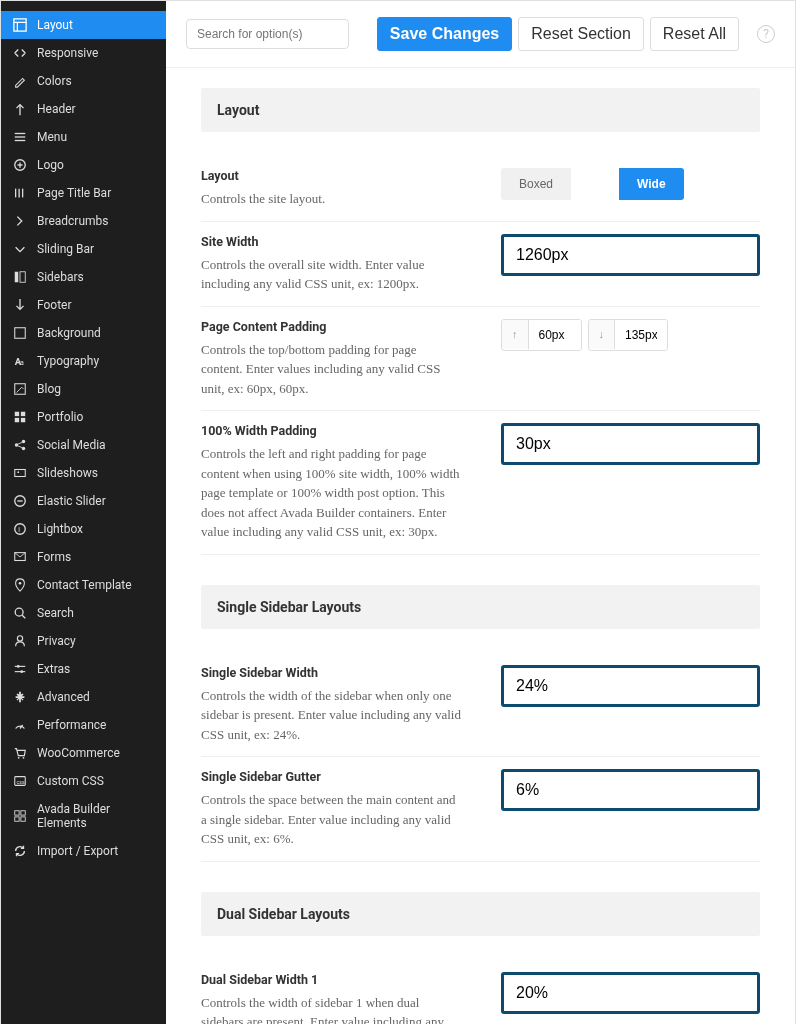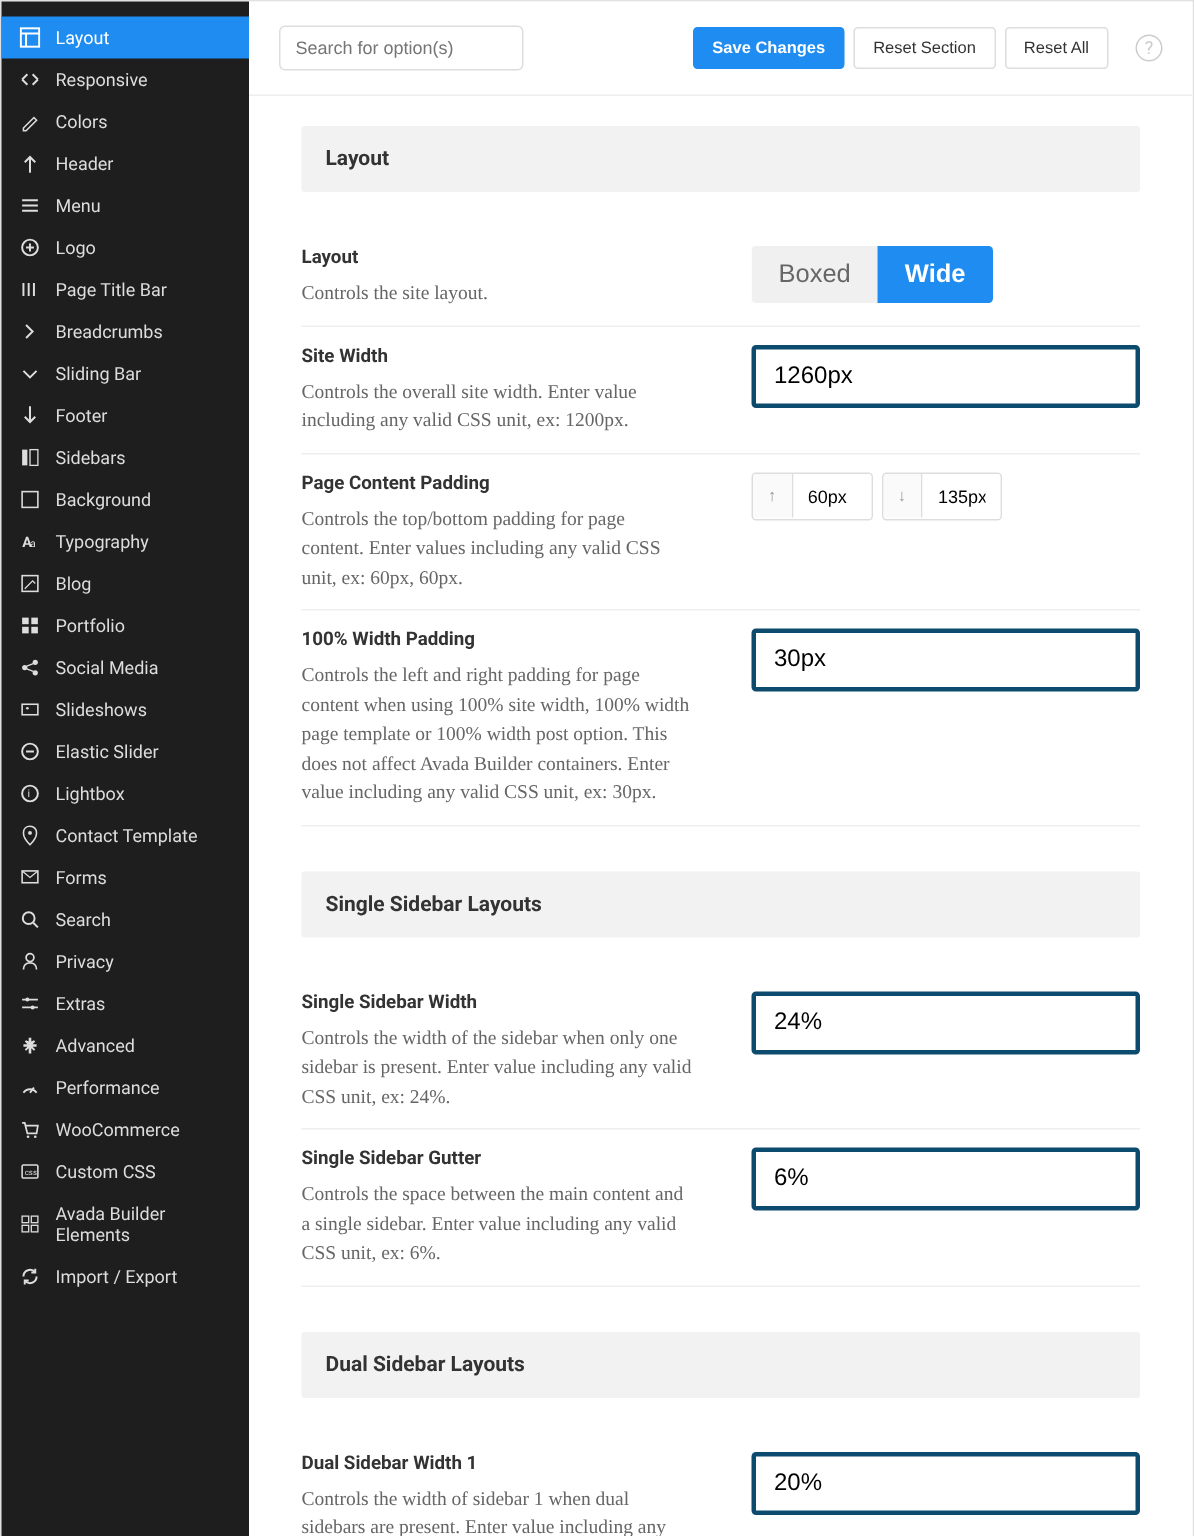--- a/index.html
+++ b/index.html
@@ -13,37 +13,37 @@
     .sidebar-item.active::after { content: ""; position: absolute; right: -8px; top: 50%; transform: translateY(-50%); border: 8px solid transparent; border-left-color: #1e8cf1; }
     .icon { width: 14px; height: 14px; display: inline-flex; align-items: center; justify-content: center; flex-shrink: 0; }
     .icon svg { width: 14px; height: 14px; fill: currentColor; }
     
     
     .main { flex: 1; display: flex; flex-direction: column; background: #fff; }
     .top-bar { display: flex; align-items: center; padding: 16px 20px; border-bottom: 1px solid #eee; }
     .search-box { flex-shrink: 0; }
     .search-box input { width: 163px; padding: 7px 10px; border: 1px solid #ddd; border-radius: 4px; font-size: 12px; }
     .top-buttons { margin-left: auto; display: flex; gap: 6px; align-items: center; }
-    .btn { padding: 7px 12px; border-radius: 3px; font-size: 11px; cursor: pointer; border: 1px solid #ddd; background: #fff; color: #333; }
+    .btn { padding: 7px 12px; border-radius: 3px; font-size: 16px; cursor: pointer; border: 1px solid #ddd; background: #fff; color: #333; }
     .btn-primary { background: #1e8cf1; color: #fff; border-color: #1e8cf1; font-weight: 600; }
     .help-icon { margin-left: 12px; width: 18px; height: 18px; border: 1.5px solid #ccc; border-radius: 50%; display: flex; align-items: center; justify-content: center; color: #ccc; font-size: 12px; }
     
     .content { flex: 1; padding: 20px 35px 0 35px; overflow-y: auto; }
     .section-header { background: #f2f2f2; padding: 14px 16px; font-weight: bold; font-size: 14px; color: #333; border-radius: 2px; margin-bottom: 24px; }
     
     .field-row { display: flex; padding: 12px 0; border-bottom: 1px solid #eee; gap: 40px; }
     .field-left { width: 260px; flex-shrink: 0; }
     .field-title { font-weight: bold; font-size: 12.5px; color: #333; margin-bottom: 6px; }
     .field-desc { font-size: 13px; color: #666; line-height: 1.5; font-family: Liberation Serif, serif; }
     .field-right { flex: 1; }
     .field-right input.text-input { width: 100%; padding: 9px 12px; border: 3px solid #0c4a6e; border-radius: 3px; font-size: 16px; }
     
     .toggle-group { display: inline-flex; border-radius: 3px; overflow: hidden; }
-    .toggle-btn { padding: 9px 18px; font-size: 17px; border: none; cursor: pointer; background: #f0f0f0; color: #666; }
-    .toggle-btn.active { background: #1e8cf1; color: #fff; font-weight: 600; }
+    .toggle-btn { padding: 9px 18px; font-size: 12px; border: none; cursor: pointer; background: #f0f0f0; color: #666; }
+    .toggle-btn.active { background: #1e8cf1; color: #fff; font-weight: 600; margin-left: 48px; }
     
     .padding-group { display: flex; gap: 6px; }
     .padding-box { display: flex; align-items: center; border: 1px solid #ddd; border-radius: 3px; overflow: hidden; }
     .arrow-label { padding: 8px 10px; color: #999; font-size: 11px; border-right: 1px solid #ddd; background: #fafafa; }
     .padding-box input { border: none; padding: 8px 10px; width: 52px; font-size: 12px; text-align: left; outline: none; }
     
     .spacer { height: 30px; }
   </style>
 </head>
 <body>
@@ -126,33 +126,33 @@
         <span class="icon">
           <svg viewBox="0 0 16 16">
             <path d="M3 6 L8 11 L13 6" stroke="currentColor" stroke-width="1.5" fill="none"></path>
           </svg>
         </span>
         <span>Sliding Bar</span>
       </div>
     <div class="sidebar-item">
         <span class="icon">
           <svg viewBox="0 0 16 16">
-            <path d="M8 1 L8 13 M4 9 L8 13 L12 9" stroke="currentColor" stroke-width="1.5" fill="none"></path>
-          </svg>
-        </span>
-        <span>Footer</span>
-      </div>
-    <div class="sidebar-item">
-        <span class="icon">
-          <svg viewBox="0 0 16 16">
             <rect x="2" y="2" width="4" height="12" fill="currentColor"></rect>
             <rect x="8" y="2" width="6" height="12" fill="none" stroke="currentColor"></rect>
           </svg>
         </span>
         <span>Sidebars</span>
+      </div>
+    <div class="sidebar-item">
+        <span class="icon">
+          <svg viewBox="0 0 16 16">
+            <path d="M8 1 L8 13 M4 9 L8 13 L12 9" stroke="currentColor" stroke-width="1.5" fill="none"></path>
+          </svg>
+        </span>
+        <span>Footer</span>
       </div>
     <div class="sidebar-item">
         <span class="icon">
           <svg viewBox="0 0 16 16">
             <rect x="2" y="2" width="12" height="12" fill="none" stroke="currentColor" stroke-width="1.2"></rect>
           </svg>
         </span>
         <span>Background</span>
       </div>
     <div class="sidebar-item">
@@ -219,34 +219,34 @@
           <svg viewBox="0 0 16 16">
             <circle cx="8" cy="8" r="6" fill="none" stroke="currentColor" stroke-width="1.5"></circle>
             <text x="6" y="11" font-size="8" fill="currentColor">i</text>
           </svg>
         </span>
         <span>Lightbox</span>
       </div>
     <div class="sidebar-item">
         <span class="icon">
           <svg viewBox="0 0 16 16">
+            <rect x="2" y="3" width="12" height="9" fill="none" stroke="currentColor" stroke-width="1.2"></rect>
+            <path d="M2 3 L8 8 L14 3" stroke="currentColor" fill="none"></path>
+          </svg>
+        </span>
+        <span>Forms</span>
+      </div>
+    <div class="sidebar-item">
+        <span class="icon">
+          <svg viewBox="0 0 16 16">
             <path d="M8 1 C5 1 3 3 3 6 C3 10 8 15 8 15 C8 15 13 10 13 6 C13 3 11 1 8 1 Z" fill="none" stroke="currentColor" stroke-width="1.2"></path>
             <circle cx="8" cy="6" r="1.5" fill="currentColor"></circle>
           </svg>
         </span>
         <span>Contact Template</span>
-      </div>
-    <div class="sidebar-item">
-        <span class="icon">
-          <svg viewBox="0 0 16 16">
-            <rect x="2" y="3" width="12" height="9" fill="none" stroke="currentColor" stroke-width="1.2"></rect>
-            <path d="M2 3 L8 8 L14 3" stroke="currentColor" fill="none"></path>
-          </svg>
-        </span>
-        <span>Forms</span>
       </div>
     <div class="sidebar-item">
         <span class="icon">
           <svg viewBox="0 0 16 16">
             <circle cx="7" cy="7" r="4.5" fill="none" stroke="currentColor" stroke-width="1.5"></circle>
             <line x1="10.5" y1="10.5" x2="14" y2="14" stroke="currentColor" stroke-width="1.5"></line>
           </svg>
         </span>
         <span>Search</span>
       </div>

